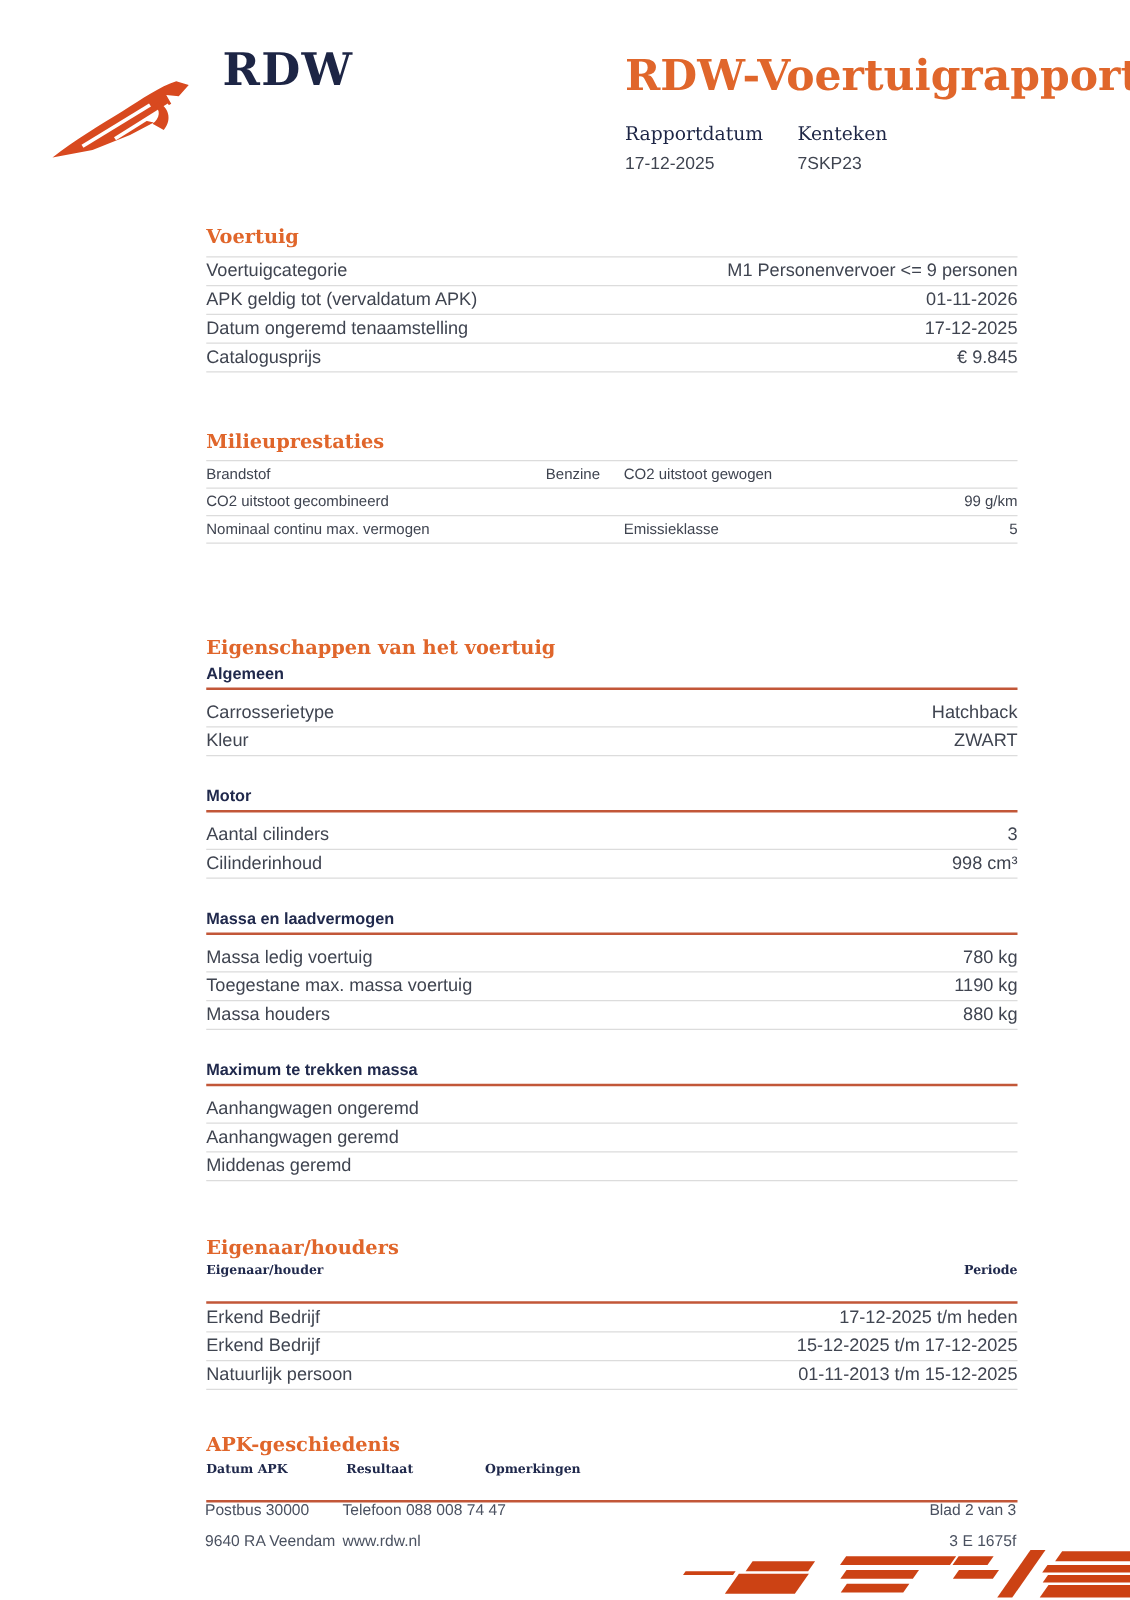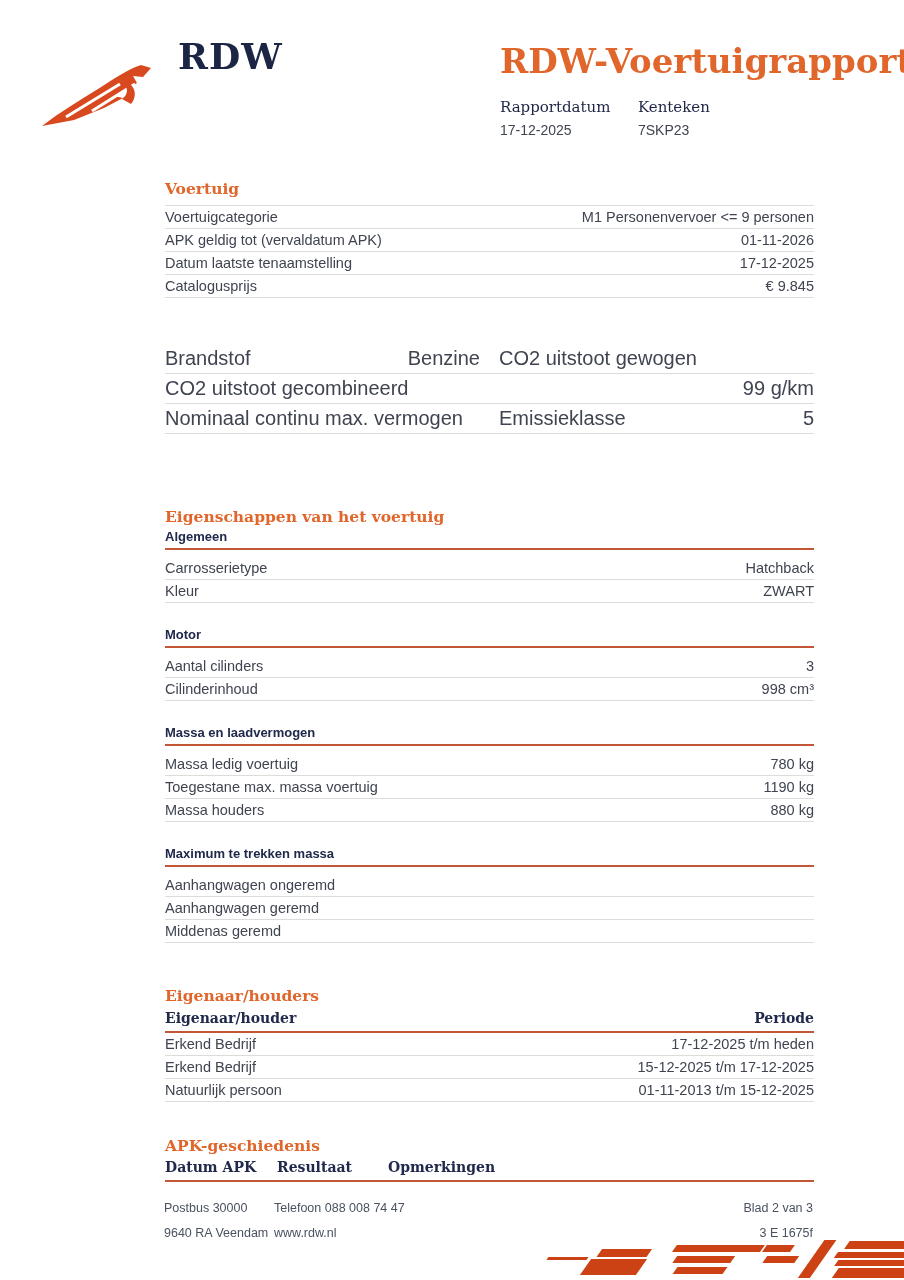--- a/index.html
+++ b/index.html
@@ -51,42 +51,42 @@
     padding:3px 0; min-height:22px;
     border-bottom:1px solid #dcdcdc;
     font-size:14.5px; color:#3f4450;
   }
   .row .value { text-align:right; white-space:nowrap; }
 
   .duo-row {
     display:flex; gap:19px;
     padding:3px 0; min-height:22px;
     border-bottom:1px solid #dcdcdc;
-    font-size:20px;
+    font-size:12px;
   }
   .duo-pair { flex:1; display:flex; justify-content:space-between; align-items:baseline; }
 
   .sec-milieu { margin-top:46px; }
   .sec-eigenschappen { margin-top:74px; }
   .sec-eigenaren { margin-top:44px; }
   .sec-apk { margin-top:35px; }
 
   .sub-title {
     font-weight:700; font-size:13px; color:#20294c;
     padding-bottom:4px; border-bottom:2px solid #c25738;
   }
   .sub-first { margin-top:3px; }
   .sub-next  { margin-top:24px; }
   .sub-rows  { margin-top:7px; }
 
   .table-header {
     display:flex; justify-content:space-between;
     font-family:"DejaVu Serif", serif; font-weight:700;
-    font-size:14px; color:#20294c;
-    margin-top:4px; padding-bottom:5px;
+    font-size:10px; color:#20294c;
+    margin-top:4px; padding-bottom:19px;
     border-bottom:2px solid #c25738;
   }
   .apk-header { justify-content:flex-start; }
   .apk-header .c1 { width:112px; }
   .apk-header .c2 { width:111px; }
 
   
   .footer { position:absolute; left:164px; top:1170px; width:649px; font-size:12.5px; color:#4a5160;margin-top:31px; }
   .footer-line { display:flex; align-items:baseline; height:25px; }
   .footer-line .f1 { width:110px; }
@@ -130,30 +130,31 @@
       <div class="section-title ruled">Voertuig</div>
       <div class="row">
         <span class="label">Voertuigcategorie</span>
         <span class="value">M1 Personenvervoer &lt;= 9 personen</span>
       </div>
       <div class="row">
         <span class="label">APK geldig tot (vervaldatum APK)</span>
         <span class="value">01-11-2026</span>
       </div>
       <div class="row">
-        <span class="label">Datum laatste tenaamstelling</span>
+        <span class="label">Datum ongeremd tenaamstelling</span>
         <span class="value">17-12-2025</span>
       </div>
       <div class="row">
         <span class="label">Catalogusprijs</span>
         <span class="value">€ 9.845</span>
       </div>
     </div>
 
     <div class="sec-milieu">
+      <div class="section-title ruled">Milieuprestaties</div>
       <div class="duo-row">
         <div class="duo-pair">
           <span>Brandstof</span>
           <span class="value">Benzine</span>
         </div>
         <div class="duo-pair">
           <span>CO2 uitstoot gewogen</span>
           <span class="value"></span>
         </div>
       </div>

